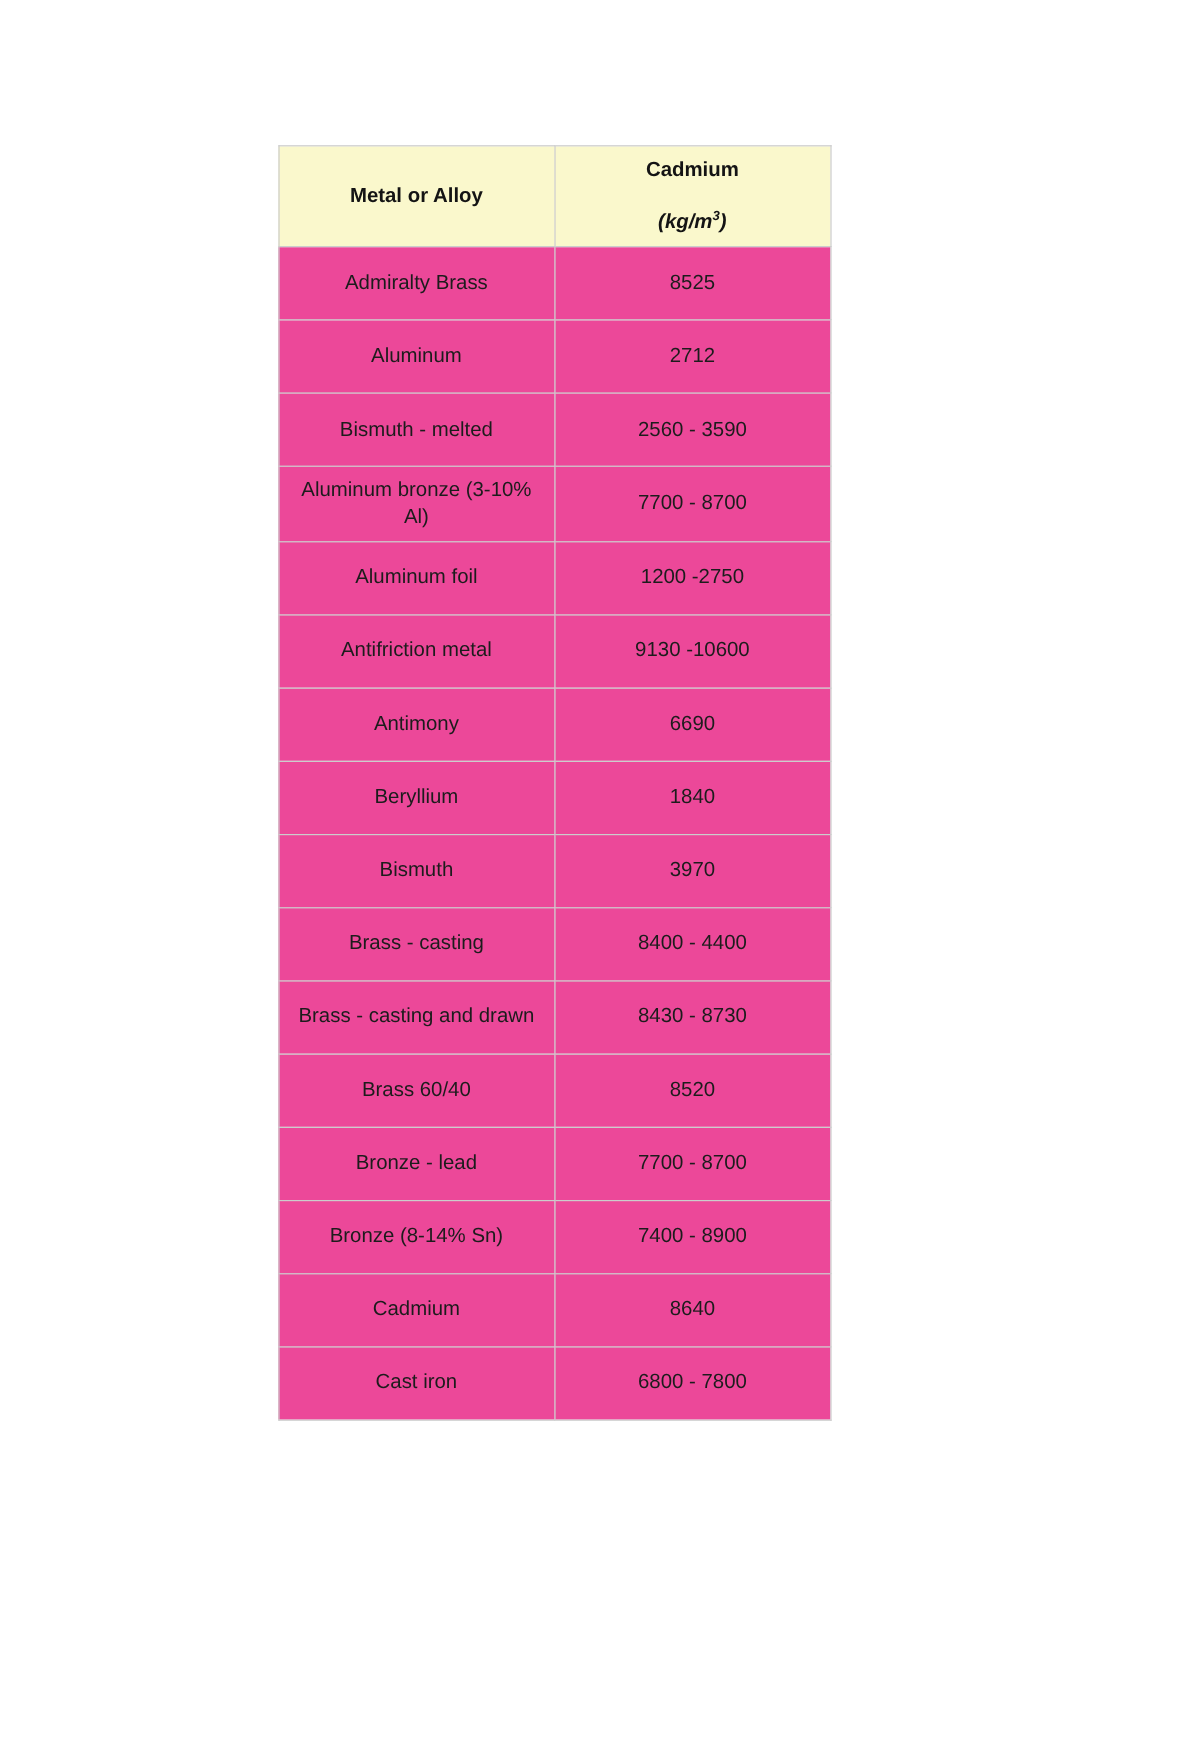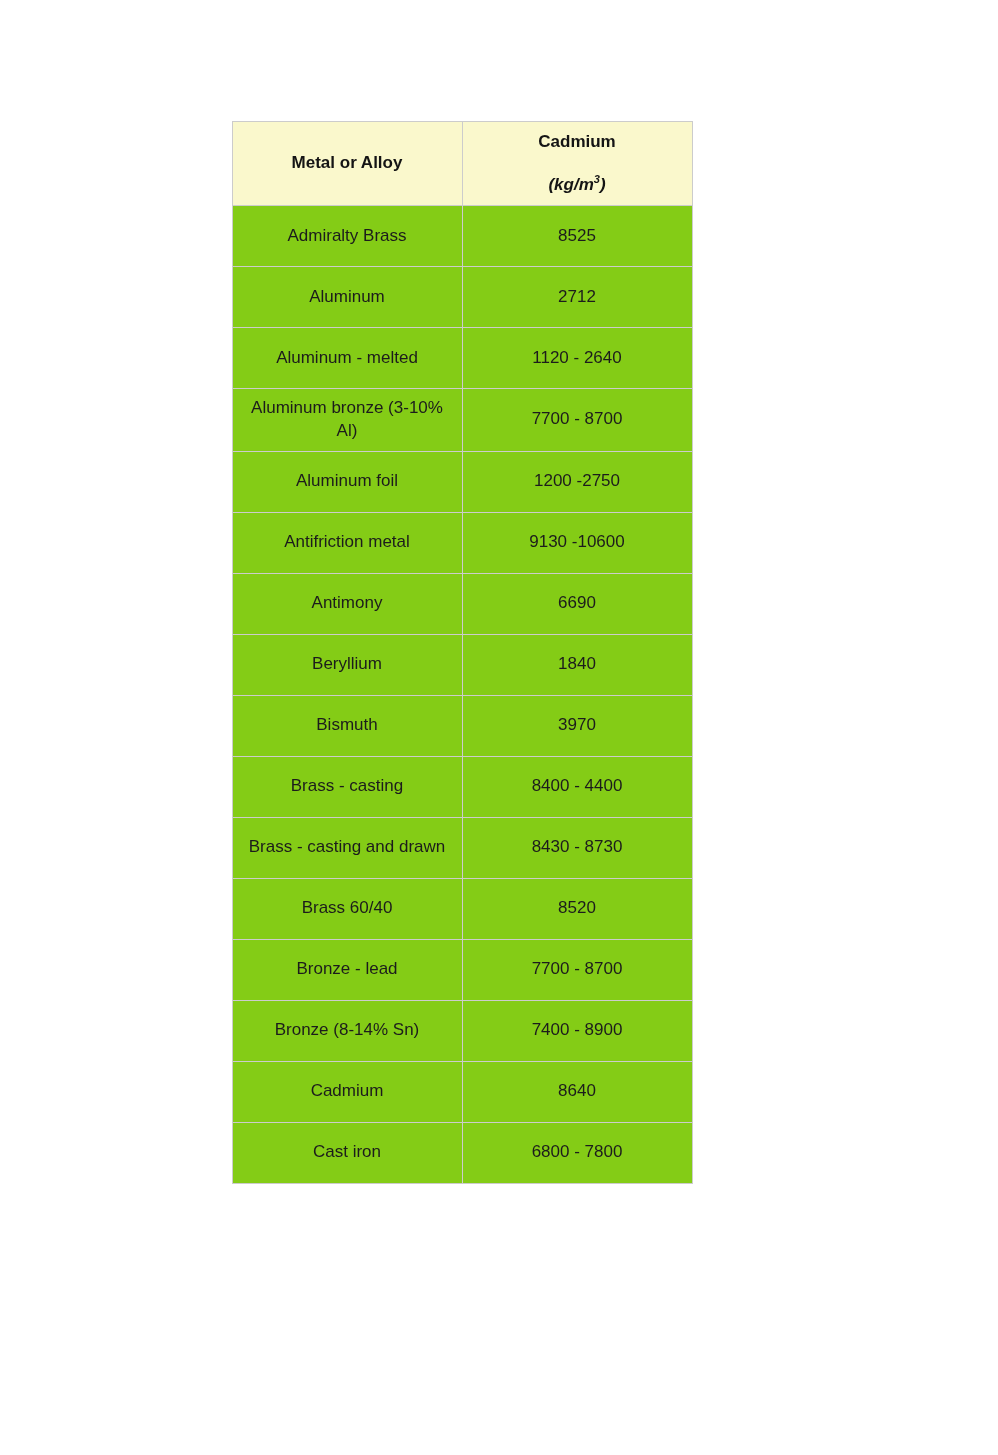--- a/index.html
+++ b/index.html
@@ -42,21 +42,21 @@
     padding: 8px 10px;
   }
   table.density-table th {
     background: var(--header-bg);
     height: 84px;
     font-weight: bold;
     color: #141414;
   }
   table.density-table td {
     height: 61px;
-    background: #84cc16;
+    background: #ec4899;
   }
   .unit-line {
     font-style: italic;
     font-weight: bold;
     display: block;
     margin-top: 20px;
   }
   .unit-line sup {
     font-size: 11px;
     line-height: 0;
@@ -79,22 +79,22 @@
     <tbody>
         <tr>
           <td>Admiralty Brass</td>
           <td>8525</td>
         </tr>
         <tr>
           <td>Aluminum</td>
           <td>2712</td>
         </tr>
         <tr>
-          <td>Aluminum - melted</td>
-          <td>1120 - 2640</td>
+          <td>Bismuth - melted</td>
+          <td>2560 - 3590</td>
         </tr>
         <tr>
           <td>Aluminum bronze (3-10% Al)</td>
           <td>7700 - 8700</td>
         </tr>
         <tr>
           <td>Aluminum foil</td>
           <td>1200 -2750</td>
         </tr>
         <tr>

